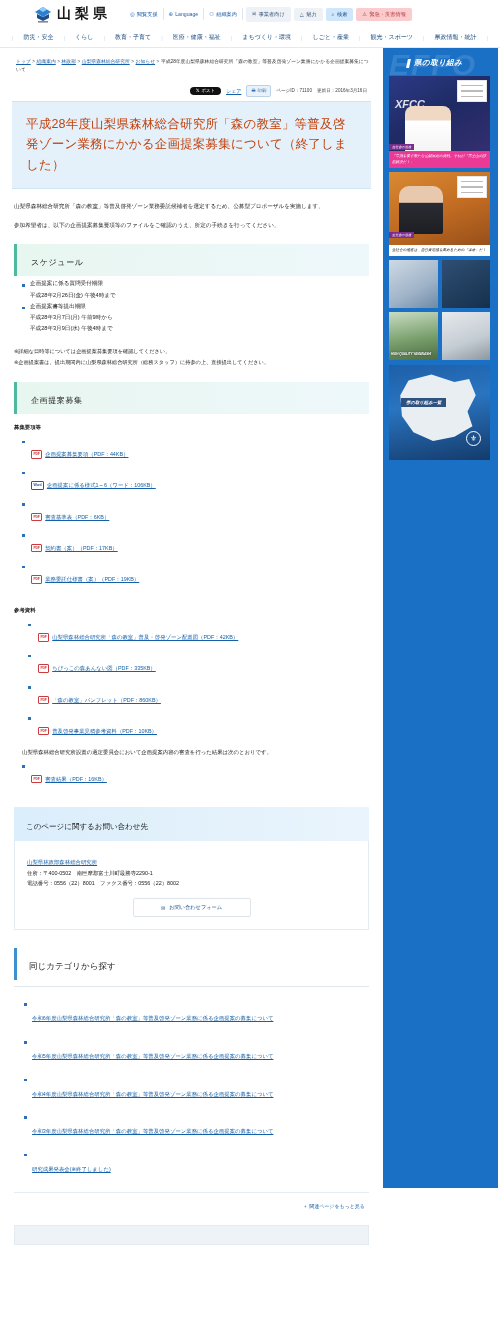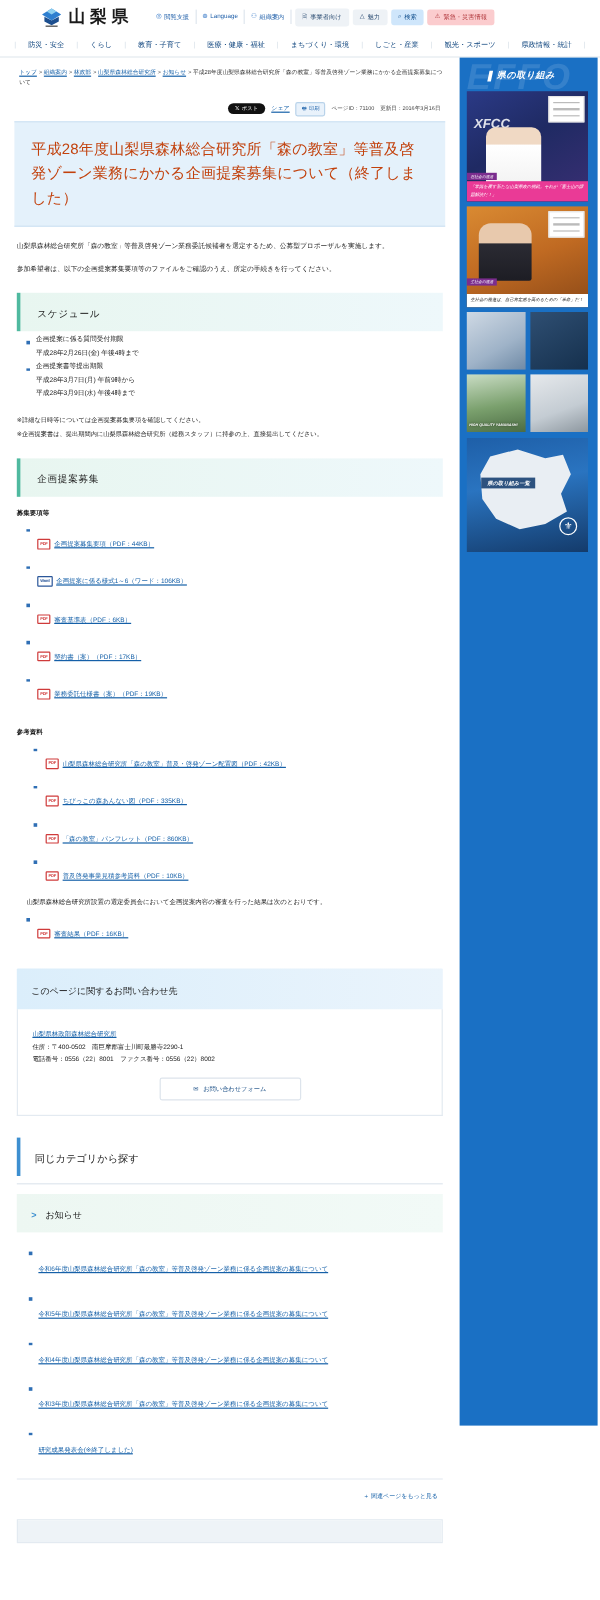--- a/index.html
+++ b/index.html
@@ -304,24 +304,20 @@
         <div class="c-form-btn">
           <span>✉</span>
           <span>お問い合わせフォーム</span>
         </div>
       </div>
 
       <div class="cat-h">
         <span>同じカテゴリから探す</span>
       </div>
       <div class="cat-rule"></div>
-      <div class="sub-h">
-        <span class="chev">&gt;</span>
-        <span>お知らせ</span>
-      </div>
       <ul class="catlinks">
         <li><a href="#">令和6年度山梨県森林総合研究所「森の教室」等普及啓発ゾーン業務に係る企画提案の募集について</a></li>
         <li><a href="#">令和5年度山梨県森林総合研究所「森の教室」等普及啓発ゾーン業務に係る企画提案の募集について</a></li>
         <li><a href="#">令和4年度山梨県森林総合研究所「森の教室」等普及啓発ゾーン業務に係る企画提案の募集について</a></li>
         <li><a href="#">令和3年度山梨県森林総合研究所「森の教室」等普及啓発ゾーン業務に係る企画提案の募集について</a></li>
         <li><a href="#">研究成果発表会(※終了しました)</a></li>
       </ul>
       <div class="more-row">＋ 関連ページをもっと見る</div>
 
       <div class="survey">

